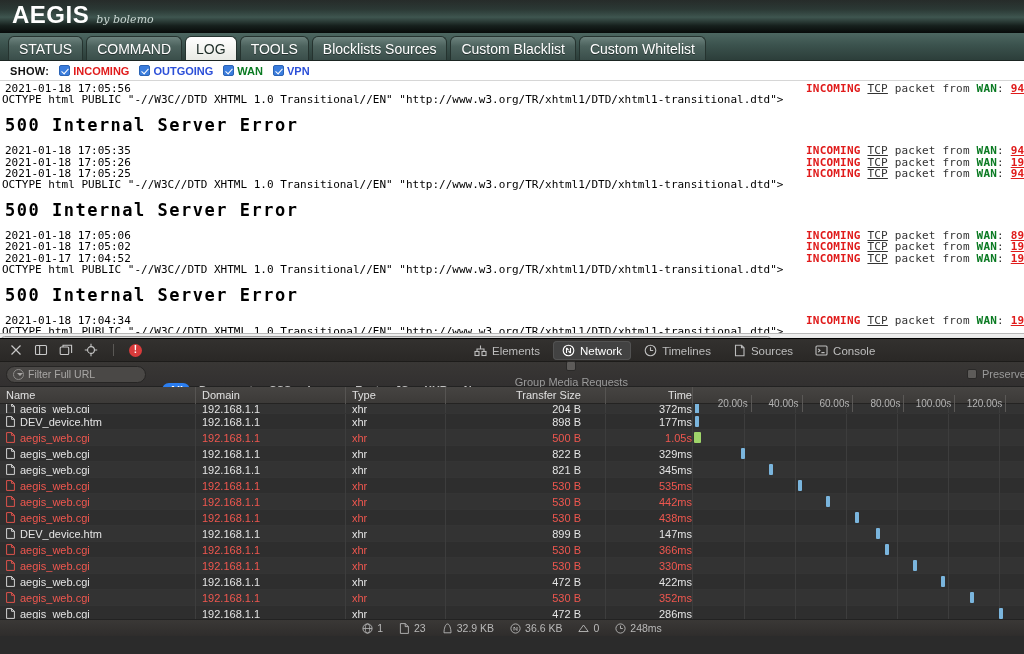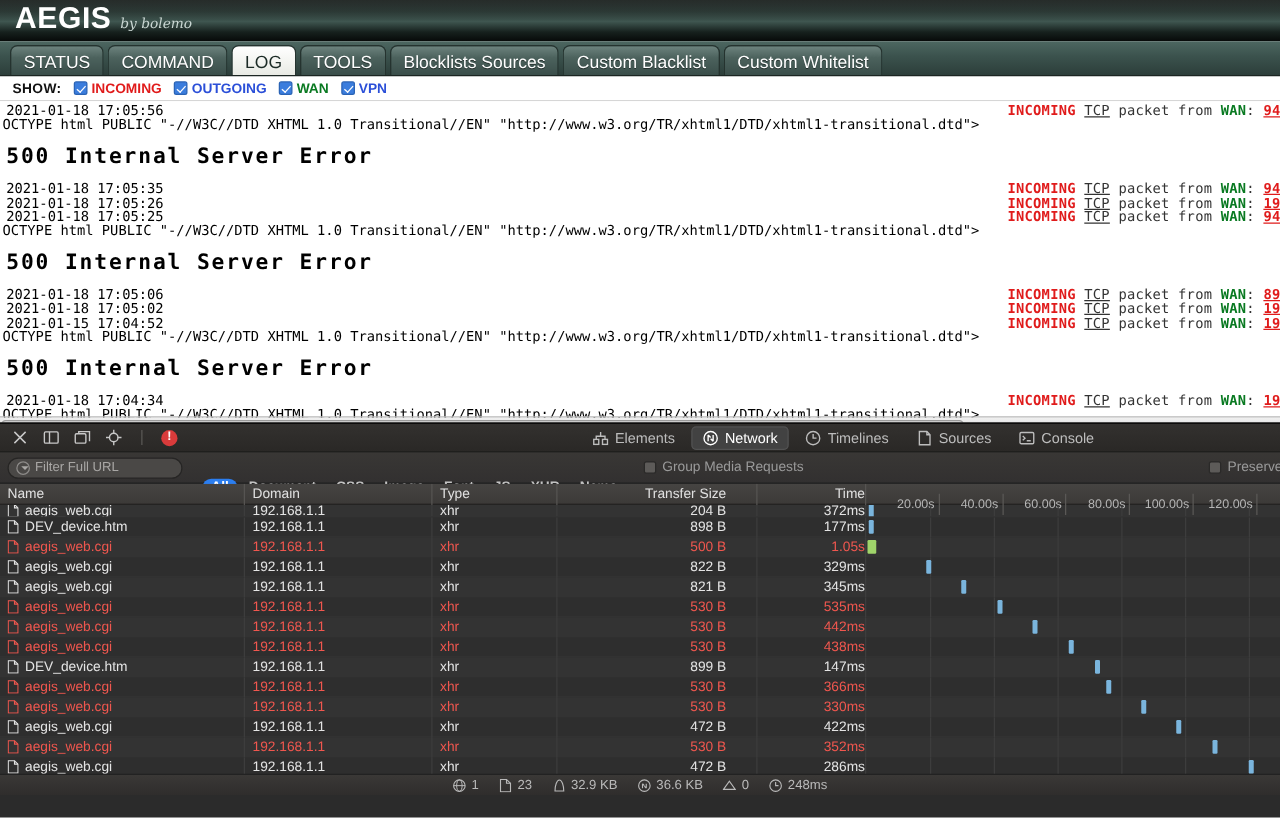--- a/index.html
+++ b/index.html
@@ -209,21 +209,21 @@
     content:""; position:absolute; left:2.5px; top:3px;
     border-left: 3px solid transparent; border-right: 3px solid transparent;
     border-top: 3.5px solid #a9a7a5;
   }
   .type-filters { display: flex; align-items: center; gap: 2px; margin-left: 16px; margin-top: 32px; }
   .type-chip {
     padding: 1px 7px; border-radius: 8px;
     font-size: 11px; color: #c3c3c3; cursor: pointer; font-weight: bold;
   }
   .type-chip.active { background: #2b7ef0; color: #fff; }
-  .gmr { display: flex; align-items: center; gap: 5px; margin-left: 14px; color: #9a9a9a; font-size: 11px; cursor:pointer;}
+  .gmr { display: flex; align-items: center; gap: 5px; margin-left: 14px; color: #9a9a9a; font-size: 11px; cursor:pointer;flex-direction:column;}
   .ck-off { width: 10px; height: 10px; background: #5d5b59; border: 1px solid #2a2928; border-radius: 2px; display:inline-block;}
   .preserve { position: absolute; right: -2px; top: 6px; display: flex; align-items: center; gap: 5px; color: #9a9a9a; font-size: 11px; cursor:pointer;}
 
   
   #net-table { position: relative; height: 249px; overflow: hidden; }
   #net-head {
     height: 17px; display: flex; align-items: center;
     background: linear-gradient(180deg,#464442 0%,#3c3a38 100%);
     border-bottom: 1px solid #242322;
     color: #e0e0e0; font-size: 11px;
@@ -340,21 +340,21 @@
         <div class="log-spacer"></div>
         <div class="log-line"><span class="log-ts">2021-01-18 17:05:35</span><span class="pkt"><span class="c-in">INCOMING</span> <span class="c-proto">TCP</span><span class="c-mid"> packet from </span><span class="c-wan">WAN</span><span class="c-mid">: </span><span class="c-num">94</span></span></div>
         <div class="log-line"><span class="log-ts">2021-01-18 17:05:26</span><span class="pkt"><span class="c-in">INCOMING</span> <span class="c-proto">TCP</span><span class="c-mid"> packet from </span><span class="c-wan">WAN</span><span class="c-mid">: </span><span class="c-num">19</span></span></div>
         <div class="log-line"><span class="log-ts">2021-01-18 17:05:25</span><span class="pkt"><span class="c-in">INCOMING</span> <span class="c-proto">TCP</span><span class="c-mid"> packet from </span><span class="c-wan">WAN</span><span class="c-mid">: </span><span class="c-num">94</span></span></div>
         <div class="log-line"><span class="log-doctype">OCTYPE html PUBLIC "-//W3C//DTD XHTML 1.0 Transitional//EN" "http://www.w3.org/TR/xhtml1/DTD/xhtml1-transitional.dtd"&gt;</span></div>
         <div class="log-spacer"></div>
         <div class="log-err">500 Internal Server Error</div>
         <div class="log-spacer"></div>
         <div class="log-line"><span class="log-ts">2021-01-18 17:05:06</span><span class="pkt"><span class="c-in">INCOMING</span> <span class="c-proto">TCP</span><span class="c-mid"> packet from </span><span class="c-wan">WAN</span><span class="c-mid">: </span><span class="c-num">89</span></span></div>
         <div class="log-line"><span class="log-ts">2021-01-18 17:05:02</span><span class="pkt"><span class="c-in">INCOMING</span> <span class="c-proto">TCP</span><span class="c-mid"> packet from </span><span class="c-wan">WAN</span><span class="c-mid">: </span><span class="c-num">19</span></span></div>
-        <div class="log-line"><span class="log-ts">2021-01-15 17:04:52</span><span class="pkt"><span class="c-in">INCOMING</span> <span class="c-proto">TCP</span><span class="c-mid"> packet from </span><span class="c-wan">WAN</span><span class="c-mid">: </span><span class="c-num">19</span></span></div>
+        <div class="log-line"><span class="log-ts">2021-01-17 17:04:52</span><span class="pkt"><span class="c-in">INCOMING</span> <span class="c-proto">TCP</span><span class="c-mid"> packet from </span><span class="c-wan">WAN</span><span class="c-mid">: </span><span class="c-num">19</span></span></div>
         <div class="log-line"><span class="log-doctype">OCTYPE html PUBLIC "-//W3C//DTD XHTML 1.0 Transitional//EN" "http://www.w3.org/TR/xhtml1/DTD/xhtml1-transitional.dtd"&gt;</span></div>
         <div class="log-spacer"></div>
         <div class="log-err">500 Internal Server Error</div>
         <div class="log-spacer"></div>
         <div class="log-line"><span class="log-ts">2021-01-18 17:04:34</span><span class="pkt"><span class="c-in">INCOMING</span> <span class="c-proto">TCP</span><span class="c-mid"> packet from </span><span class="c-wan">WAN</span><span class="c-mid">: </span><span class="c-num">19</span></span></div>
         <div class="log-line"><span class="log-doctype">OCTYPE html PUBLIC "-//W3C//DTD XHTML 1.0 Transitional//EN" "http://www.w3.org/TR/xhtml1/DTD/xhtml1-transitional.dtd"&gt;</span></div>
       </div>
     <div id="log-hscroll">
       <div class="thumb"></div>
     </div>

